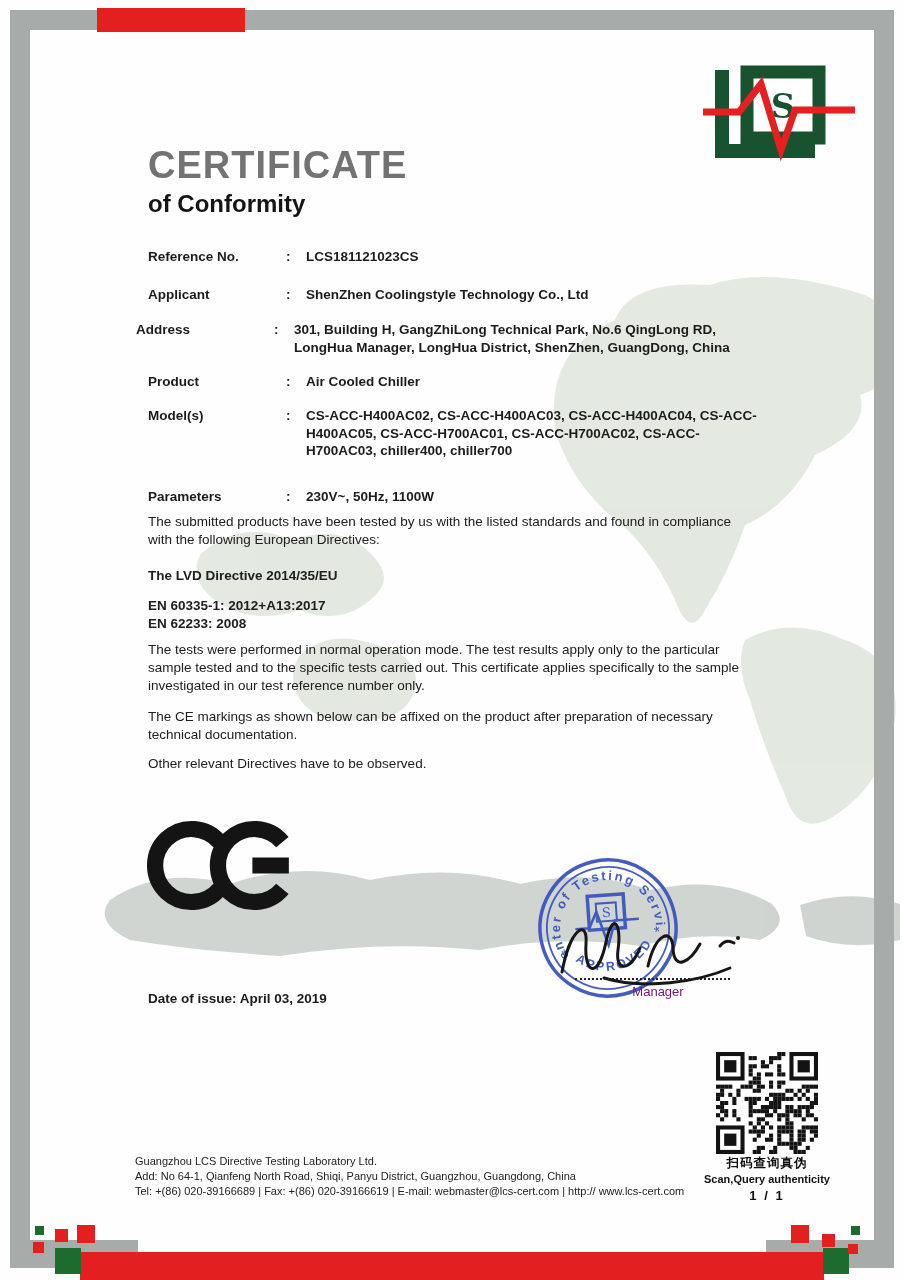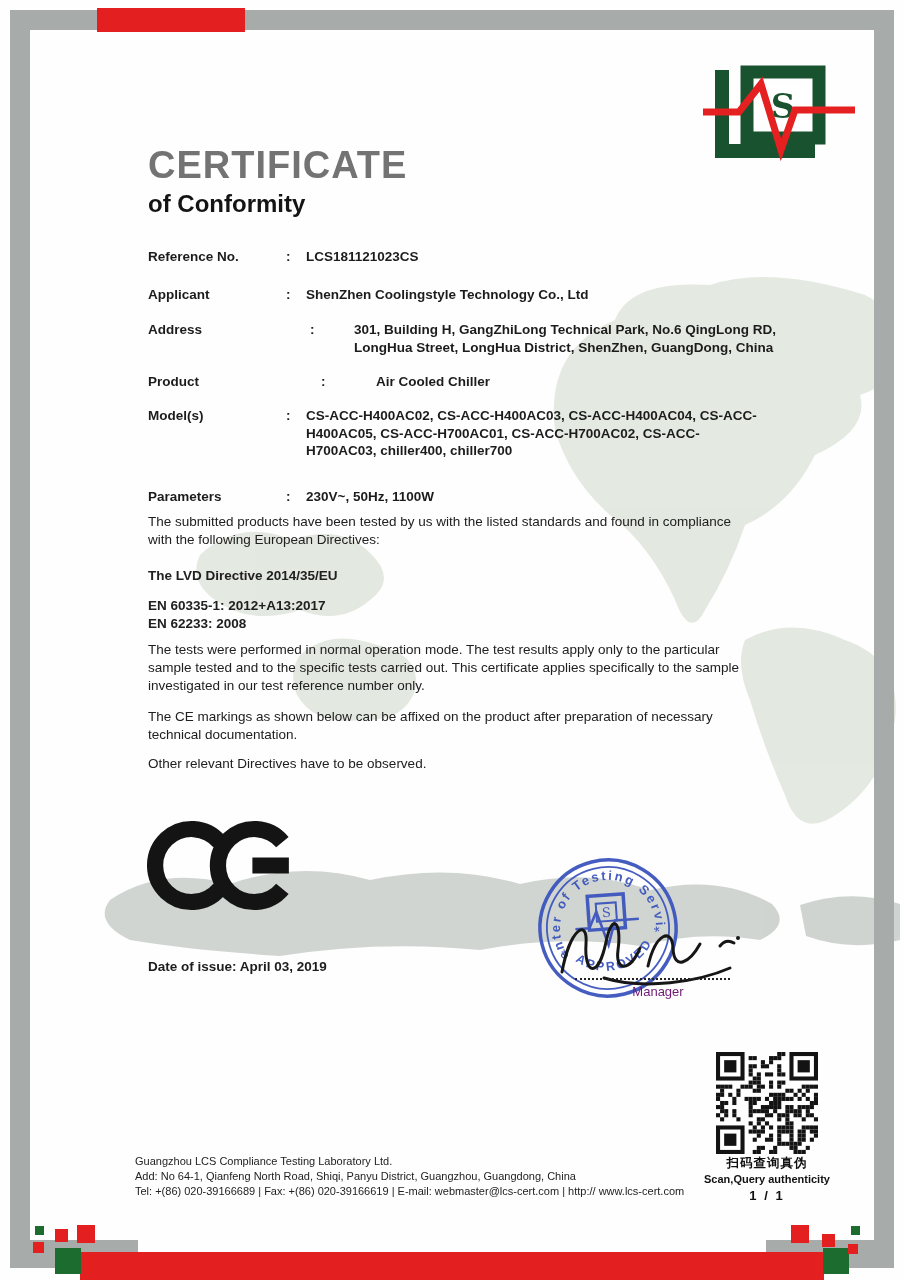--- a/index.html
+++ b/index.html
@@ -86,26 +86,26 @@
   <div class="abs content field" style="left:148px;top:248px;">
     <span class="lab">Reference No.</span>
       <span class="colon">:</span>
       <span class="val">LCS181121023CS</span>
   </div>
   <div class="abs content field" style="left:148px;top:286px;">
     <span class="lab">Applicant</span>
       <span class="colon">:</span>
       <span class="val">ShenZhen Coolingstyle Technology Co., Ltd</span>
   </div>
-  <div class="abs content field" style="left:148px;top:321px;gap:24px;">
+  <div class="abs content field" style="left:136px;top:321px;">
     <span class="lab">Address</span>
       <span class="colon">:</span>
-      <span class="val">301, Building H, GangZhiLong Technical Park, No.6 QingLong RD, LongHua Street, LongHua District, ShenZhen, GuangDong, China</span>
-  </div>
-  <div class="abs content field" style="left:148px;top:373px;gap:35px;">
+      <span class="val">301, Building H, GangZhiLong Technical Park, No.6 QingLong RD, LongHua Manager, LongHua District, ShenZhen, GuangDong, China</span>
+  </div>
+  <div class="abs content field" style="left:148px;top:373px;">
     <span class="lab">Product</span>
       <span class="colon">:</span>
       <span class="val">Air Cooled Chiller</span>
   </div>
   <div class="abs content field" style="left:148px;top:407px;">
     <span class="lab">Model(s)</span>
       <span class="colon">:</span>
       <span class="val">CS-ACC-H400AC02, CS-ACC-H400AC03, CS-ACC-H400AC04, CS-ACC-H400AC05, CS-ACC-H700AC01, CS-ACC-H700AC02, CS-ACC-H700AC03, chiller400, chiller700</span>
   </div>
   <div class="abs content field" style="left:148px;top:488px;">
@@ -125,21 +125,21 @@
   <div class="abs content para" style="left:148px;top:755px;">Other relevant Directives have to be observed.</div>
 
   <svg class="abs content" style="left:147px;top:814px;" width="152" height="103" viewBox="0 0 150 100" aria-label="CE">
     <g fill="none" stroke="#141414" stroke-width="16">
       <path d="M71.6,26.9 A36,36 0 1 0 71.6,73.1"></path>
       <path d="M133.6,26.9 A36,36 0 1 0 133.6,73.1"></path>
       <path d="M104,50 H140"></path>
     </g>
   </svg>
 
-  <div class="abs content date-line" style="left:148px;top:959px;">Date of issue: April 03, 2019</div>
+  <div class="abs content date-line" style="left:148px;top:991px;">Date of issue: April 03, 2019</div>
 
   <svg class="abs stampwrap" style="left:533px;top:853px;" width="150" height="150" viewBox="0 0 150 150">
     <defs>
       <path id="arcTop" d="M29.1,89 A48,48 0 1 1 120.9,89"></path>
       <path id="arcBot" d="M33,96 A52,52 0 0 0 117,96"></path>
     </defs>
     <g transform="rotate(-14 75 75)" stroke="#3c55bd" fill="none">
       <circle cx="75" cy="75" r="68" stroke-width="3.5"></circle>
       <circle cx="75" cy="75" r="61" stroke-width="1.8"></circle>
       <text font-size="13" font-weight="600" letter-spacing="2.2" fill="#3c55bd" stroke="none">
@@ -165,21 +165,21 @@
       <path d="M100,78 C108,44 124,40 125,60 C126,84 142,74 152,56"></path>
       <path d="M56,90 C96,102 150,94 182,80"></path>
       <path d="M172,58 C176,53 181,52 186,55"></path>
       <circle cx="190" cy="50" r="2" fill="#161616" stroke="none"></circle>
     </g>
   </svg>
   <div class="abs sig-line" style="left:575px;top:978px;width:155px;"></div>
   <div class="abs manager" style="left:598px;top:984px;width:120px;">Manager</div>
 
   <div class="abs content footer-left" style="left:135px;top:1154px;">
-    <div>Guangzhou LCS Compliance Testing Laboratory Ltd.</div>
+    <div>Guangzhou LCS Directive Testing Laboratory Ltd.</div>
     <div>Add: No 64-1, Qianfeng North Road, Shiqi, Panyu District, Guangzhou, Guangdong, China</div>
     <div>Tel: +(86) 020-39166689  |  Fax: +(86) 020-39166619  |  E-mail: webmaster@lcs-cert.com  |  http:// www.lcs-cert.com</div>
   </div>
 
   <div class="abs content" style="left:716px;top:1052px;width:102px;height:102px;">
     <svg width="102" height="102" viewBox="0 0 100 100">
         <rect x="60" y="0" width="4" height="4" fill="#131313"></rect>
         <rect x="64" y="0" width="4" height="4" fill="#131313"></rect>
         <rect x="32" y="4" width="4" height="4" fill="#131313"></rect>
         <rect x="36" y="4" width="4" height="4" fill="#131313"></rect>

